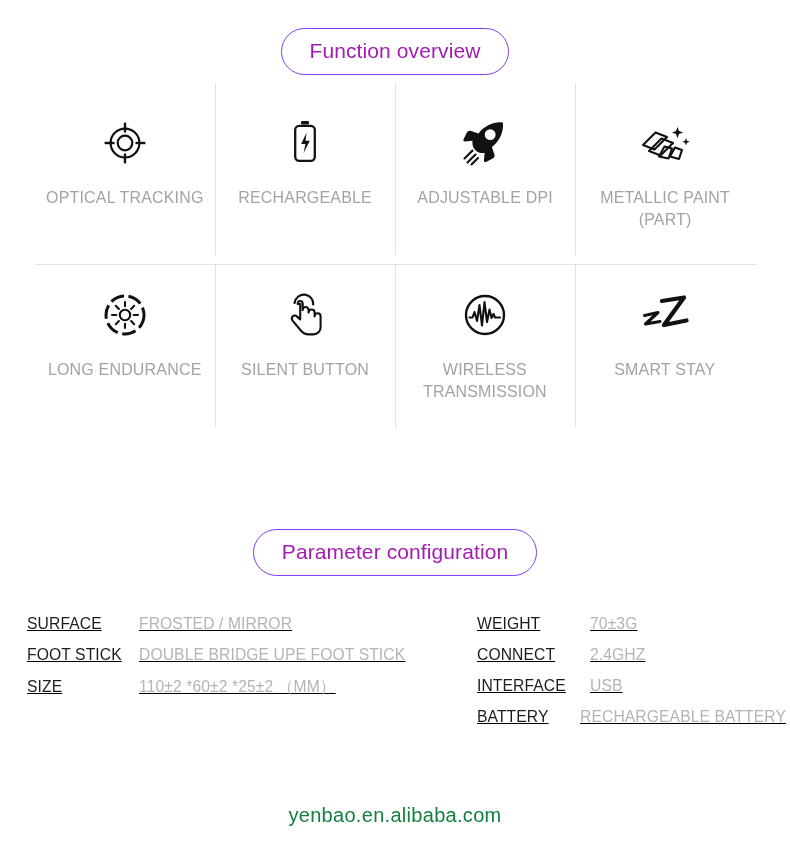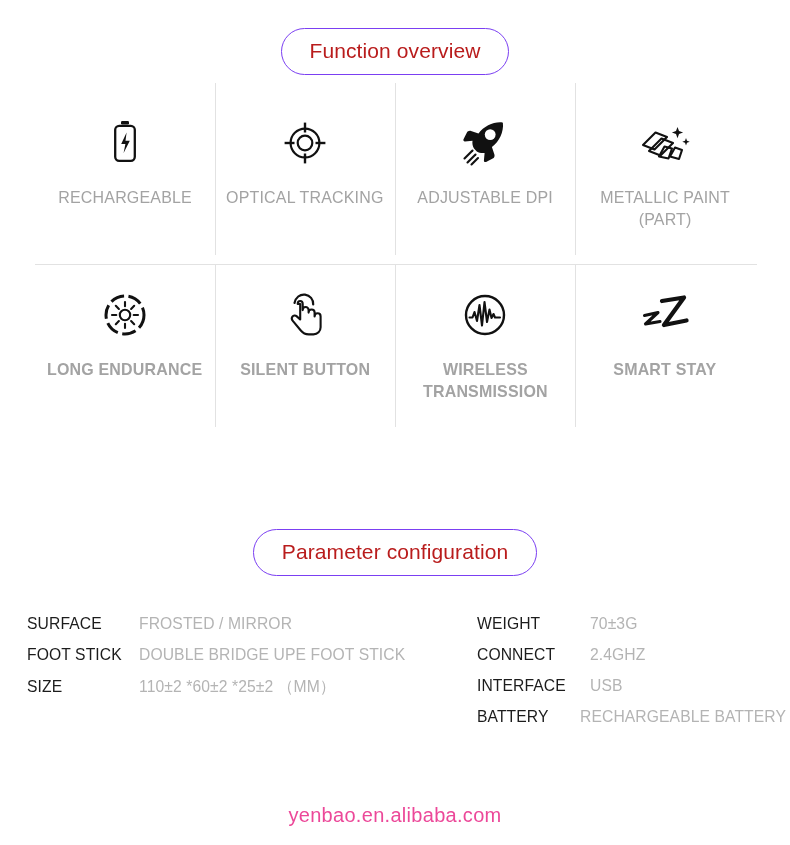--- a/index.html
+++ b/index.html
@@ -16,21 +16,21 @@
   }
 
   
   .pill-wrap {
     display: flex;
     justify-content: center;
   }
   .pill {
     border: 1.6px solid #7b3ff2;
     border-radius: 40px;
-    color: #b91c1c;
+    color: #a21caf;
     font-size: 21px;
     letter-spacing: 0.1px;
     line-height: 1;
     padding: 11px 28px 13px 28px;
     white-space: nowrap;
     background: transparent;
   }
 
   #pill-function { margin-top: 28px; }
   #pill-parameter { margin-top: 0; text-align: right; }
@@ -45,21 +45,21 @@
   }
   .feature-cell {
     display: flex;
     flex-direction: column;
     align-items: center;
     justify-content: flex-start;
     text-align: center;
     box-sizing: border-box;
   }
   .row-1 .feature-cell { height: 168px; padding-top: 18px; }
-  .row-2 .feature-cell { height: 172px; padding-top: 22px; font-weight: bold; }
+  .row-2 .feature-cell { height: 172px; padding-top: 22px; }
 
   .feature-icon {
     height: 56px;
     display: flex;
     align-items: center;
     justify-content: center;
   }
   .feature-label {
     margin-top: 16px;
     color: #a3a3a3;
@@ -107,20 +107,21 @@
     display: flex;
   }
   .param-col { flex: 0 0 auto; }
   .param-col.left { width: 430px; }
   .param-col.right { width: 320px; margin-left: 20px; }
 
   .param-row {
     display: flex;
     align-items: baseline;
     height: 31px;
+    text-decoration: underline;
   }
   .param-key {
     color: #1c1c1c;
     font-size: 16.5px;
     letter-spacing: 0.1px;
     transform: scaleX(0.95);
     transform-origin: left center;
     white-space: nowrap;
   }
   .param-val {
@@ -134,65 +135,65 @@
   .param-col.left .param-key { width: 112px; }
   .param-col.right .param-key { width: 113px; }
 
   
   .watermark {
     position: absolute;
     left: 0;
     right: 0;
     bottom: 18px;
     text-align: center;
-    color: #ec4899;
+    color: #15803d;
     font-size: 20px;
     letter-spacing: 0.3px;
   }
 
   svg { display: block; }
 </style>
 </head>
 <body>
 
 <div class="pill-wrap" id="pill-function">
   <div class="pill">Function overview</div>
 </div>
 
 <div class="features-row1-wrap">
   <div class="feature-grid row-1">
     <div class="grid-rules">
       <div class="v-rule c1"></div>
       <div class="v-rule c2"></div>
       <div class="v-rule c3"></div>
-    </div>
-
-    <div class="feature-cell">
-      <div class="feature-icon">
-        <svg width="30" height="48" viewBox="0 0 30 48">
-          <rect x="11" y="2" width="8" height="3.4" rx="1.2" fill="#111"></rect>
-          <rect x="5.2" y="6.8" width="19.6" height="35" rx="4" fill="none" stroke="#111" stroke-width="2.3"></rect>
-          <path d="M16.6 13.5 L11.2 25 h4.2 l-1.8 9 6.2 -12.2 h-4.3 z" fill="#111"></path>
-        </svg>
-      </div>
-      <div class="feature-label">RECHARGEABLE</div>
     </div>
 
     <div class="feature-cell">
       <div class="feature-icon">
         <svg width="46" height="46" viewBox="0 0 46 46">
           <circle cx="23" cy="23" r="14.4" fill="none" stroke="#111" stroke-width="2.2"></circle>
           <circle cx="23" cy="23" r="7.3" fill="none" stroke="#111" stroke-width="2.2"></circle>
           <line x1="23" y1="2.6" x2="23" y2="12.5" stroke="#111" stroke-width="2.4"></line>
           <line x1="23" y1="33.5" x2="23" y2="43.4" stroke="#111" stroke-width="2.4"></line>
           <line x1="2.6" y1="23" x2="12.5" y2="23" stroke="#111" stroke-width="2.4"></line>
           <line x1="33.5" y1="23" x2="43.4" y2="23" stroke="#111" stroke-width="2.4"></line>
         </svg>
       </div>
       <div class="feature-label">OPTICAL TRACKING</div>
+    </div>
+
+    <div class="feature-cell">
+      <div class="feature-icon">
+        <svg width="30" height="48" viewBox="0 0 30 48">
+          <rect x="11" y="2" width="8" height="3.4" rx="1.2" fill="#111"></rect>
+          <rect x="5.2" y="6.8" width="19.6" height="35" rx="4" fill="none" stroke="#111" stroke-width="2.3"></rect>
+          <path d="M16.6 13.5 L11.2 25 h4.2 l-1.8 9 6.2 -12.2 h-4.3 z" fill="#111"></path>
+        </svg>
+      </div>
+      <div class="feature-label">RECHARGEABLE</div>
     </div>
 
     <div class="feature-cell">
       <div class="feature-icon">
         <svg width="54" height="50" viewBox="0 0 54 50">
           <path d="M44.5 4.5 C36 3.5 26 8 20.5 15.5 L13 13 C11.3 12.5 9.6 13.2 8.8 14.7 L5.5 21.3 C5 22.4 5.8 23.6 7 23.5 L14.5 22.8 C14.1 25.6 14.6 28.3 16 30.6 L18.8 33.4 C21.1 34.8 23.8 35.3 26.6 34.9 L25.9 42.4 C25.8 43.6 27 44.4 28.1 43.9 L34.7 40.6 C36.2 39.8 36.9 38.1 36.4 36.4 L33.9 28.9 C41.4 23.4 45.9 13.4 44.9 4.9 Z" fill="#111"></path>
           <circle cx="32.2" cy="16.6" r="5.4" fill="#ffffff"></circle>
           <g stroke="#111" stroke-width="2.1" stroke-linecap="round">
             <line x1="6.5" y1="40.5" x2="14.5" y2="32.5"></line>
             <line x1="9.5" y1="44.5" x2="17.5" y2="36.5"></line>

